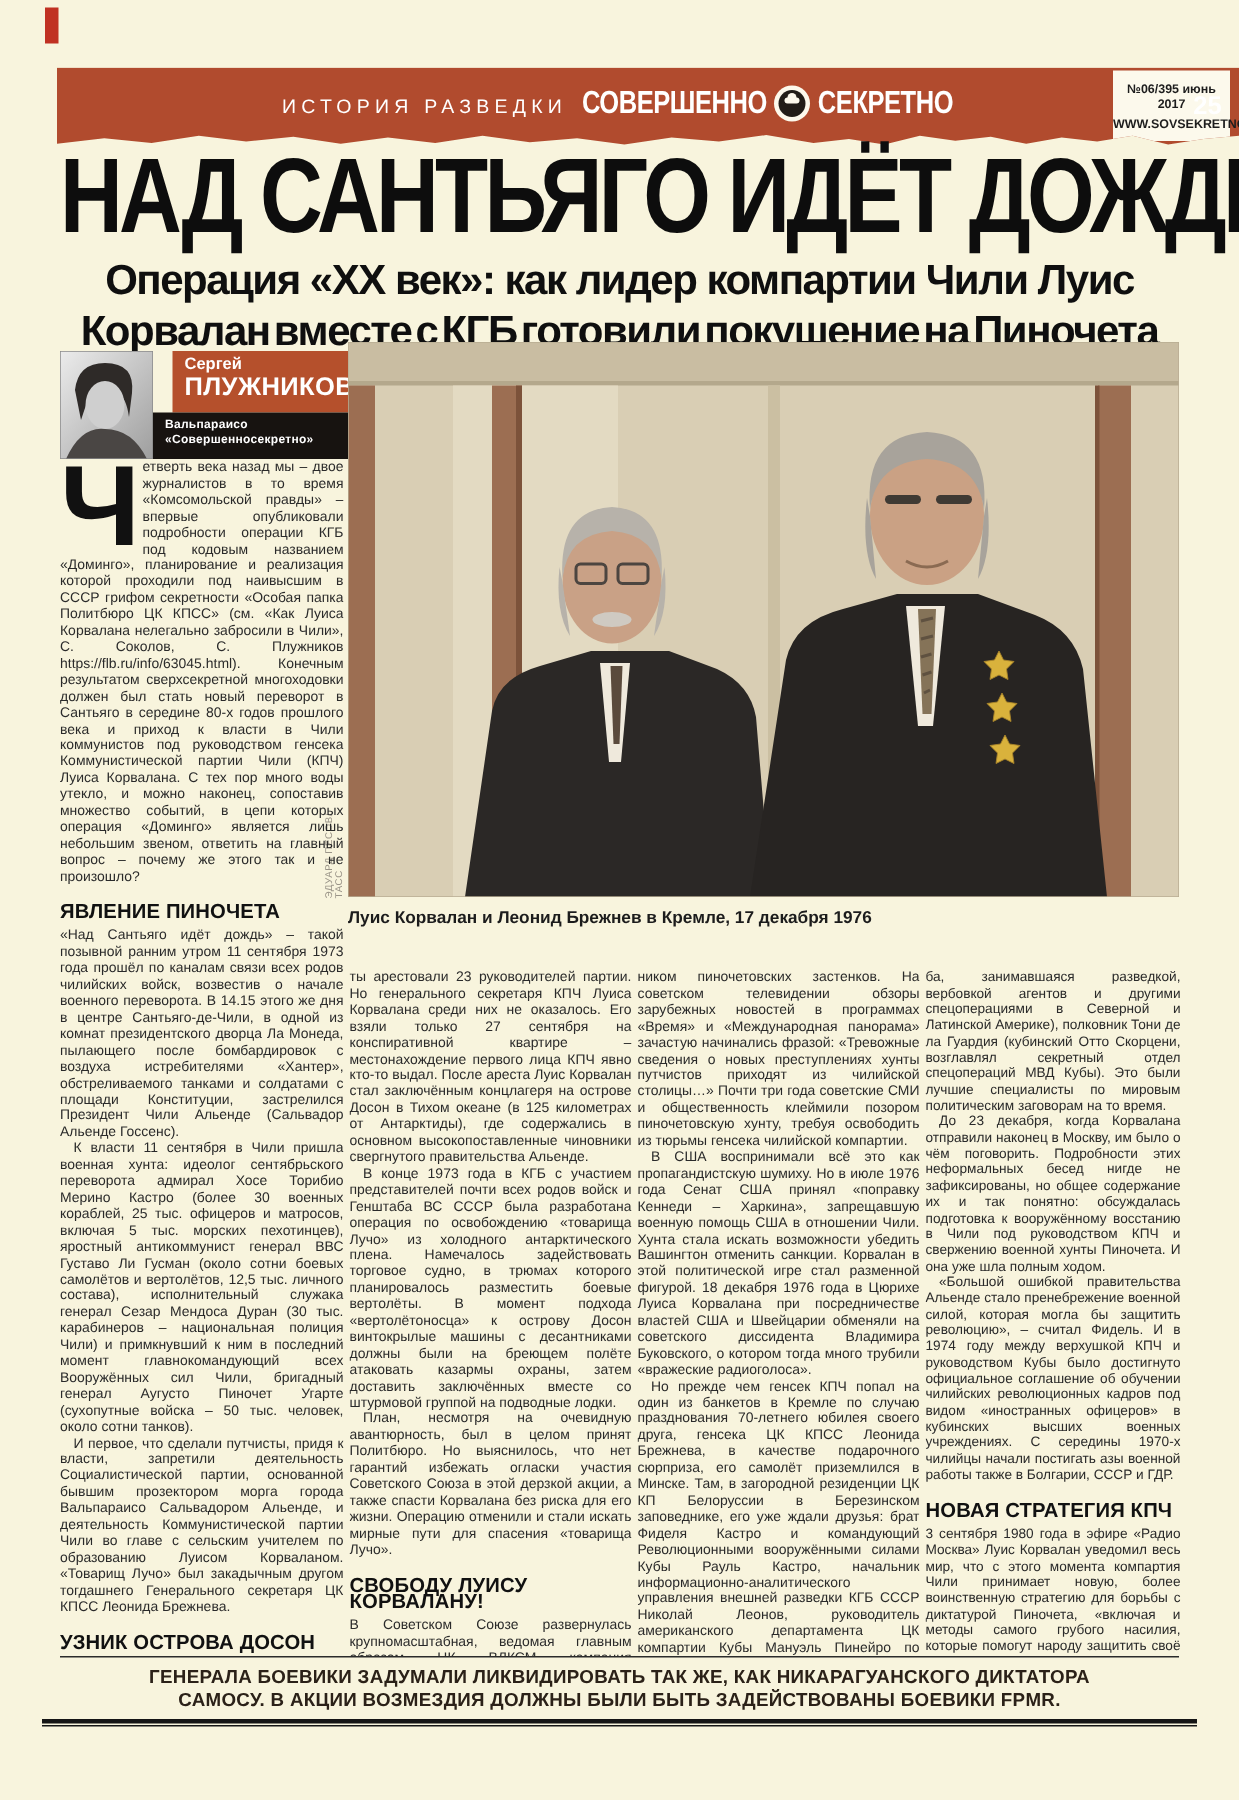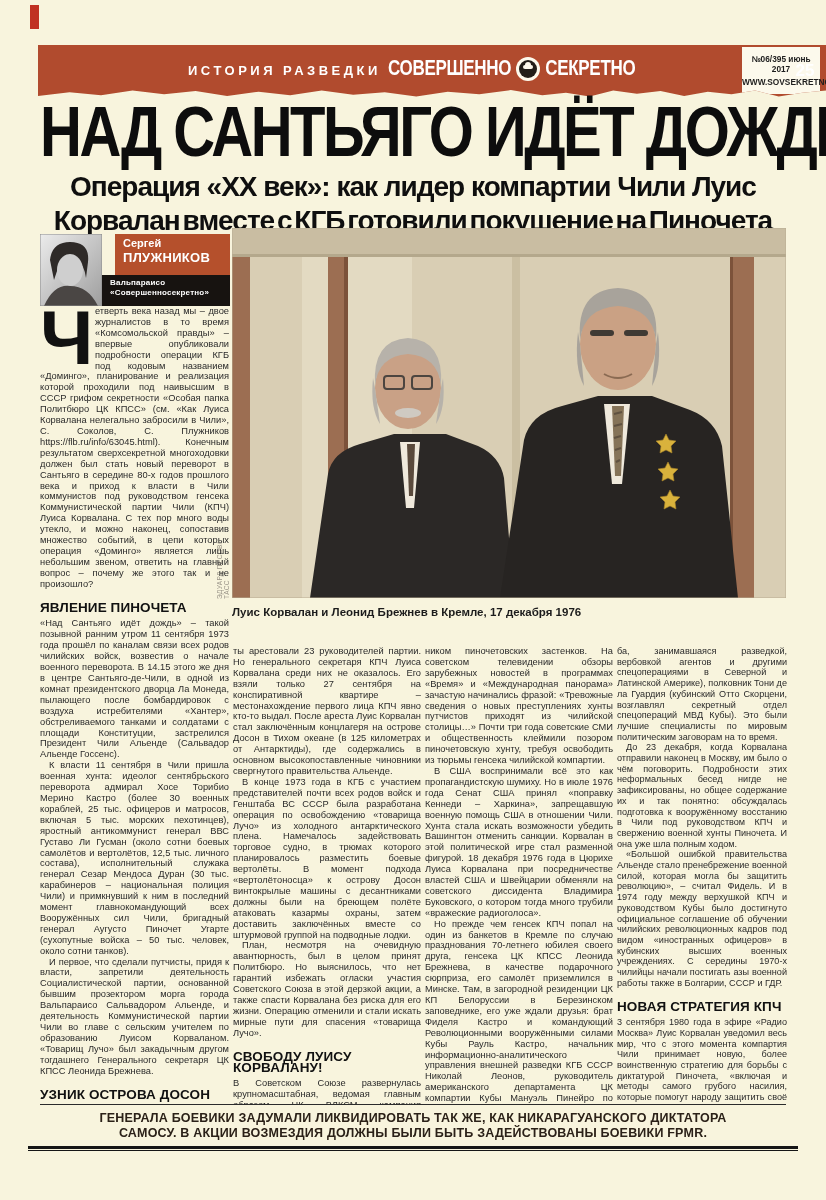--- a/index.html
+++ b/index.html
@@ -8,21 +8,21 @@
     background:#f8f4dd;color:#1a1a1a;
     font-family:"Liberation Sans", sans-serif;
   }
   .abs{position:absolute;}
   
   .corner-mark{left:30px;top:5px;width:9px;height:24px;background:#c03122;}
   .band{
     left:38px;top:45px;width:788px;height:53px;background:#b14b2e;
     clip-path:polygon(0 0,100% 0,100% 86%,97% 90%,94% 97%,91% 86%,88% 93%,85% 88%,82% 96%,79% 87%,76% 92%,73% 86%,70% 97%,67% 90%,64% 95%,60% 85%,56% 93%,52% 88%,48% 97%,44% 89%,40% 94%,36% 86%,32% 95%,28% 88%,24% 96%,20% 87%,16% 93%,12% 86%,8% 95%,4% 89%,0 96%);
   }
-  .section-label{left:140px;top:18px;color:#fff;font-size:13px;font-weight:700;letter-spacing:3.5px;padding-left:10px;}
+  .section-label{left:140px;top:18px;color:#fff;font-size:13px;font-weight:400;letter-spacing:3.5px;padding-left:10px;}
   .logo{left:350px;top:12px;display:flex;align-items:center;gap:5px;color:#fff;}
   .logo-word{font-size:17px;font-weight:800;letter-spacing:-0.3px;display:inline-block;transform:scaleY(1.25);}
   .emblem{width:24px;height:24px;border-radius:50%;background:#fdf9ec;position:relative;flex:0 0 auto;}
   .emblem .inner{position:absolute;left:3px;top:3px;width:18px;height:18px;border-radius:50%;background:#221d18;}
   .emblem .hat{position:absolute;left:7px;top:8px;width:10px;height:4px;border-radius:2px;background:#fdf9ec;}
   .emblem .dome{position:absolute;left:9px;top:5px;width:6px;height:4px;border-radius:3px 3px 0 0;background:#fdf9ec;}
   .issue-box{left:704px;top:2px;width:78px;height:47px;background:#fcf9ec;color:#1d1d1d;
     display:flex;flex-direction:column;justify-content:center;text-align:center;gap:3px;}
   .issue-line{font-size:8.3px;font-weight:700;}
   .page-number{right:4px;top:16px;width:34px;text-align:center;color:#fff;font-size:17px;font-weight:800;}
@@ -32,21 +32,21 @@
     transform:scaleY(1.22);transform-origin:center top;}
   .subheadline{left:40px;top:170px;width:746px;text-align:center;font-size:28px;font-weight:700;
     line-height:34px;letter-spacing:-1px;color:#0f0f0f;}
   .subline2{word-spacing:-4px;}
   
   .author-card{left:40px;top:234px;width:190px;height:72px;display:flex;}
   .author-photo{width:62px;height:72px;flex:0 0 auto;}
   .author-right{flex:1;display:flex;flex-direction:column;}
   .author-name{background:#b5502c;color:#fff;height:41px;padding:3px 0 0 8px;box-sizing:border-box;margin-left:13px;}
   .author-first{font-size:11px;font-weight:600;line-height:13px;}
-  .author-last{font-size:13px;font-weight:800;line-height:15px;letter-spacing:0.3px;}
+  .author-last{font-size:17px;font-weight:800;line-height:15px;letter-spacing:0.3px;}
   .author-role{background:#171310;color:#fff;flex:1;padding:3px 0 0 8px;box-sizing:border-box;}
   .role-line{font-size:8px;font-weight:700;line-height:10px;letter-spacing:0.2px;}
   
   .main-photo{left:232px;top:228px;width:554px;height:370px;background:#d8cdb2;}
   .photo-caption{left:232px;top:606px;width:554px;font-size:11.5px;font-weight:600;color:#1c1c1c;}
   .photo-credit{left:216px;top:535px;height:64px;writing-mode:vertical-rl;transform:rotate(180deg);
     font-size:6.5px;color:#9a9488;letter-spacing:0.4px;}
   
   .col{font-size:9.3px;line-height:10.9px;text-align:justify;color:#2a2a2a;overflow:hidden;}
   .col p{margin:0;}

